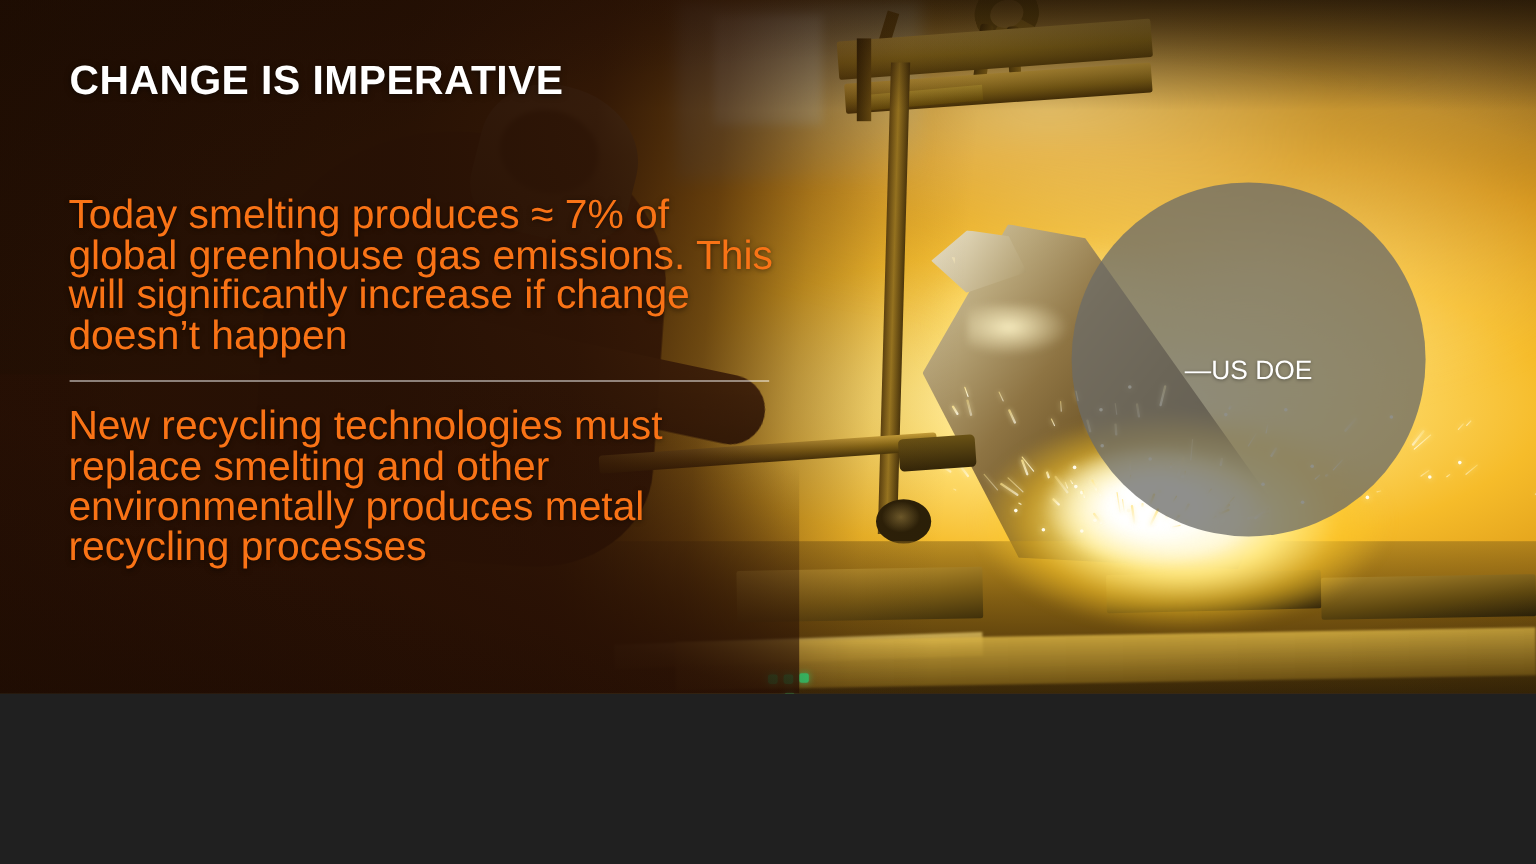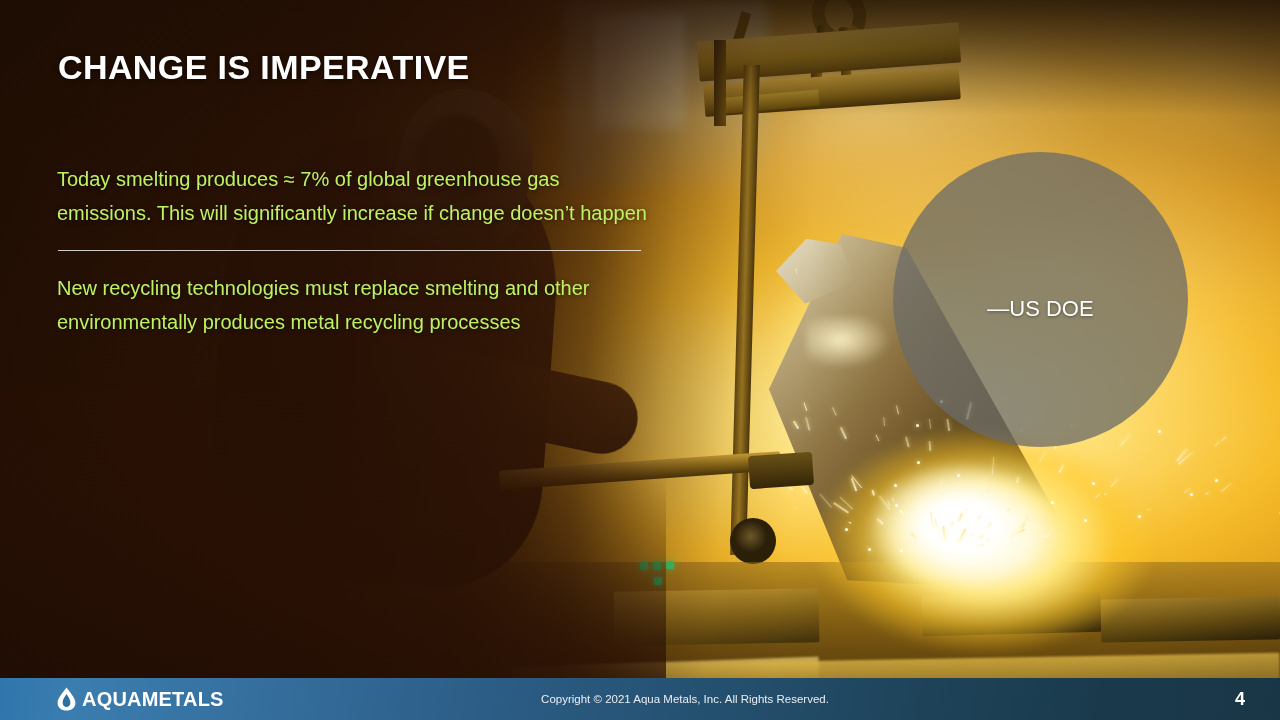--- a/index.html
+++ b/index.html
@@ -1,21 +1,21 @@
 <!DOCTYPE html>
 <html><head>
 <meta charset="utf-8">
 <title>Change Is Imperative — Slide 4</title>
 <style>
   * { margin:0; padding:0; box-sizing:border-box; }
   html,body { background:#202020; }
 
   .slide {
     position:relative;
-    width:1280px; height:720px;
+    width:1280px; height:578px;
     overflow:hidden;
     background:#2a1005;
     font-family:"Liberation Sans", sans-serif;
     -webkit-font-smoothing:antialiased;
   }
 
   
   .photo { position:absolute; inset:0; overflow:hidden; }
 
   
@@ -265,22 +265,22 @@
   
   .title{
     position:absolute; left:58px; top:48px;
     font-size:34px; font-weight:bold; color:#ffffff;
     letter-spacing:.4px;
     text-shadow:0 1px 5px rgba(0,0,0,.55);
   }
 
   .body-block{ position:absolute; left:57px; top:163px; width:600px; }
   .para{
-    color:#bef264;
-    font-size:20px;
+    color:#f97316;
+    font-size:34px;
     line-height:33.5px;
     text-shadow:0 1px 4px rgba(0,0,0,.5);
     white-space:pre-line;
   }
   .divider{
     width:583px; height:1px;
     background:rgba(255,255,255,.78);
     margin:20px 0 21px 1px;
   }
 
@@ -502,25 +502,14 @@
   <div class="body-block">
     <div class="para">Today smelting produces ≈ 7% of global greenhouse gas emissions. This will significantly increase if change doesn’t happen</div>
     <div class="divider"></div>
     <div class="para">New recycling technologies must replace smelting and other environmentally produces metal recycling processes</div>
   </div>
 
   <div class="quote-circle">
     <div class="quote-attrib">—US DOE</div>
   </div>
 
-  <div class="footer">
-    <div class="logo">
-      <svg class="logo-mark" viewBox="0 0 21 24">
-        <path d="M10.5 0.6 C6.6 6.2 1.6 11.0 1.6 16.0 C1.6 20.8 5.6 23.6 10.5 23.6 C15.4 23.6 19.4 20.8 19.4 16.0 C19.4 11.0 14.4 6.2 10.5 0.6 Z" fill="#ffffff"></path>
-        <path d="M10.5 7.0 C8.6 10.2 6.6 12.6 6.6 15.6 C6.6 18.4 8.4 20.1 10.5 20.1 C12.6 20.1 14.4 18.4 14.4 15.6 C14.4 12.6 12.4 10.2 10.5 7.0 Z" fill="#2f6f9e"></path>
-      </svg>
-      <span class="logo-text">AQUAMETALS</span>
-    </div>
-    <div class="copyright">Copyright © 2021 Aqua Metals, Inc. All Rights Reserved.</div>
-    <div class="pagenum">4</div>
-  </div>
 
 </div>
 
 </body></html>

